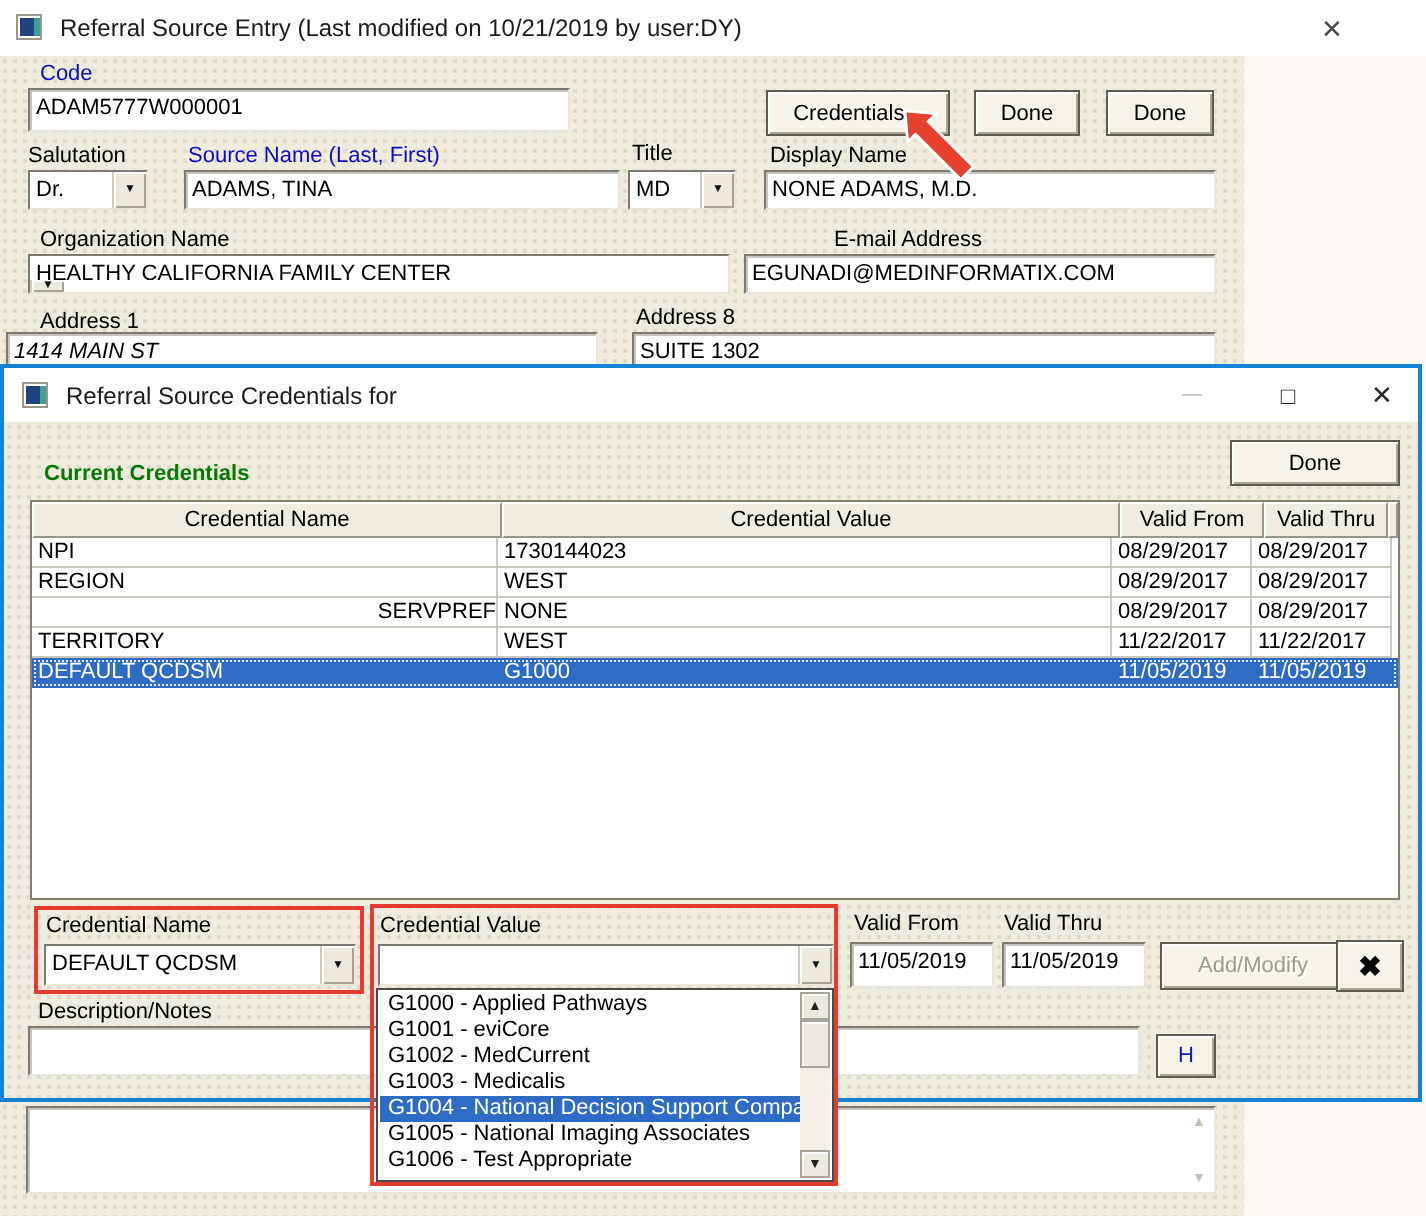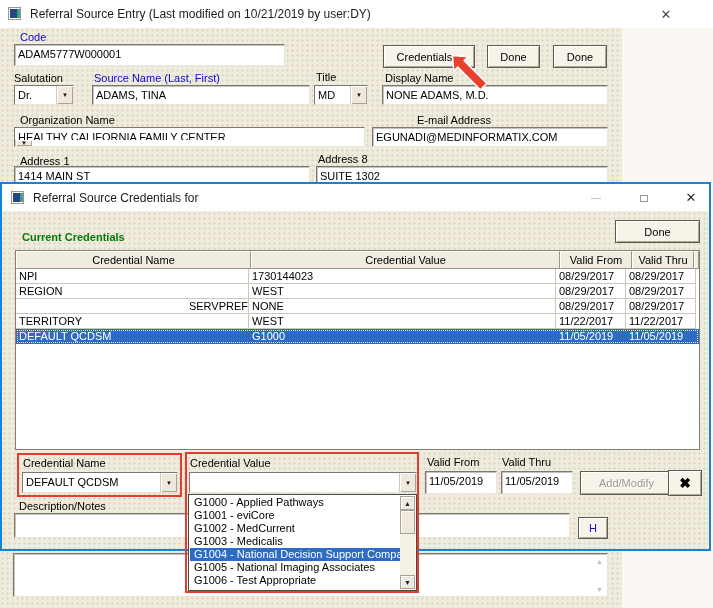--- a/index.html
+++ b/index.html
@@ -96,21 +96,21 @@
   <div class="abs label" style="left:20px;top:114px;">Organization Name</div>
   <div class="abs combo" style="left:14px;top:127px;width:351px;height:20px;flex-direction:column;">
     <div class="val">HEALTHY CALIFORNIA FAMILY CENTER</div>
     <div class="arrow">▼</div>
   </div>
 
   <div class="abs label" style="left:373px;top:114px;margin-left:44px;">E-mail Address</div>
   <div class="abs sunken fieldtxt" style="left:372px;top:127px;width:236px;height:20px;">EGUNADI@MEDINFORMATIX.COM</div>
 
   <div class="abs label" style="left:20px;top:155px;">Address 1</div>
-  <div class="abs sunken fieldtxt" style="left:14px;top:166px;width:296px;height:20px;">1414 MAIN ST</div>
+  <div class="abs sunken fieldtxt" style="left:3px;top:166px;width:296px;height:20px;font-style:italic;">1414 MAIN ST</div>
 
   <div class="abs label" style="left:318px;top:153px;">Address 8</div>
   <div class="abs sunken fieldtxt" style="left:316px;top:166px;width:292px;height:20px;">SUITE 1302</div>
 
   <div class="abs beige" style="left:0;top:551px;width:622px;height:57px;"></div>
   <div class="abs sunken" style="left:13px;top:553px;width:595px;height:44px;">
     <div class="faintarr" style="right:0;top:1px;">▲</div>
     <div class="faintarr" style="right:0;bottom:1px;">▼</div>
   </div>
 

